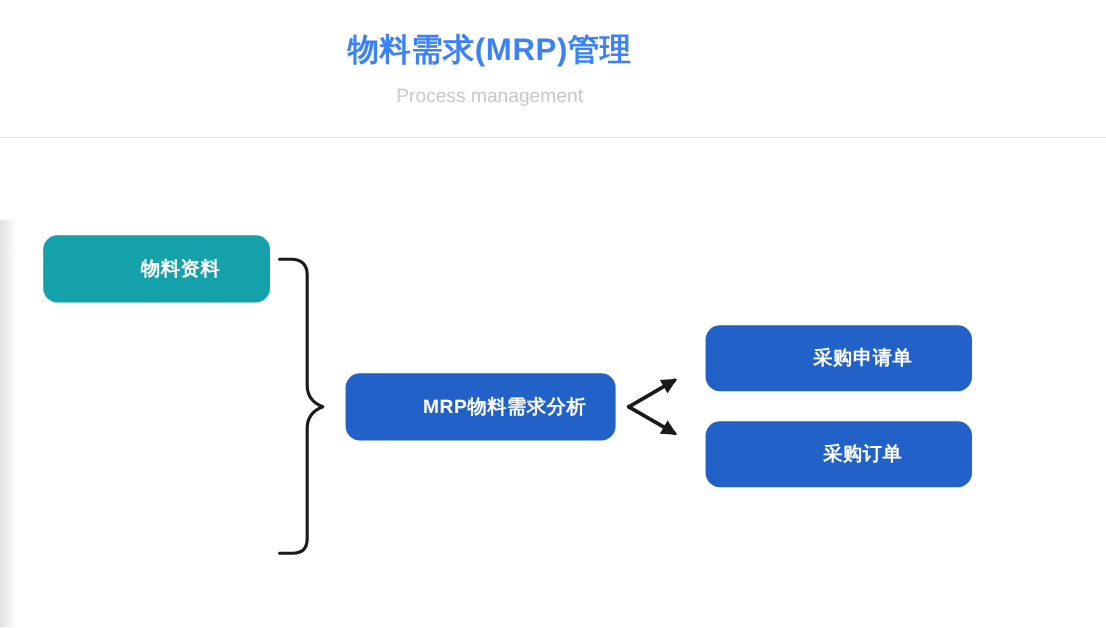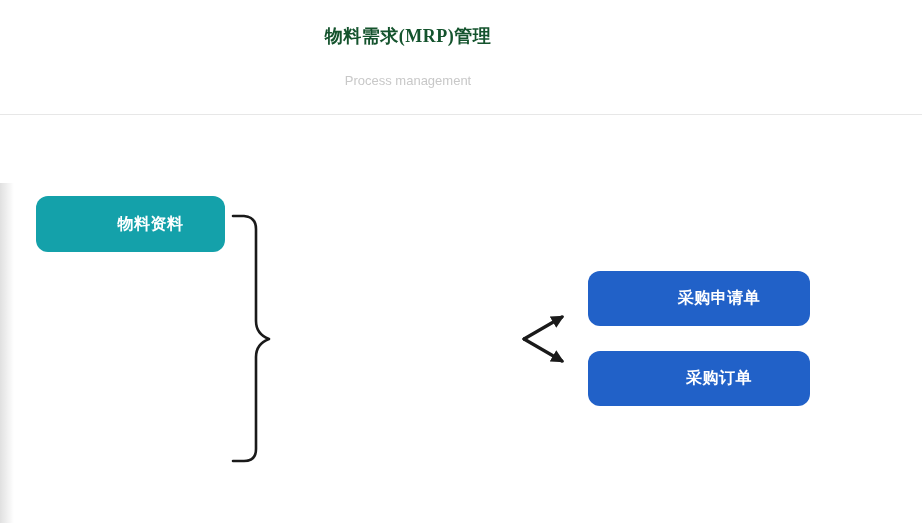--- a/index.html
+++ b/index.html
@@ -15,29 +15,28 @@
   }
 
   .header {
     position: absolute;
     left: 0;
     top: 24px;
     width: 816px;
     text-align: center;
   }
   .page-title {
-    font-size: 18px;
+    font-size: 26px;
     font-weight: 700;
-    color: #14532d;
+    color: #3b82f6;
     letter-spacing: 0.5px;
-    font-family: Liberation Serif, serif;
   }
   .page-subtitle {
-    margin-top: 25px;
-    font-size: 13px;
+    margin-top: 13px;
+    font-size: 16px;
     color: #c8c8c8;
   }
 
   .header-divider {
     position: absolute;
     left: 0;
     top: 114px;
     width: 922px;
     height: 1px;
     background: #e7e7e7;
@@ -88,20 +87,23 @@
   </div>
 
   <div class="header-divider"></div>
 
   <div class="left-edge-shadow"></div>
 
   <div class="node node-input" style="top:196px">
     <span>物料资料</span>
   </div>
 
+  <div class="node node-process" style="top:311px">
+    <span>MRP物料需求分析</span>
+  </div>
 
   <div class="node node-output" style="top:271px">
     <span>采购申请单</span>
   </div>
   <div class="node node-output" style="top:351px">
     <span>采购订单</span>
   </div>
 
   <svg class="connector-layer" viewBox="0 0 922 523">
     <defs>

